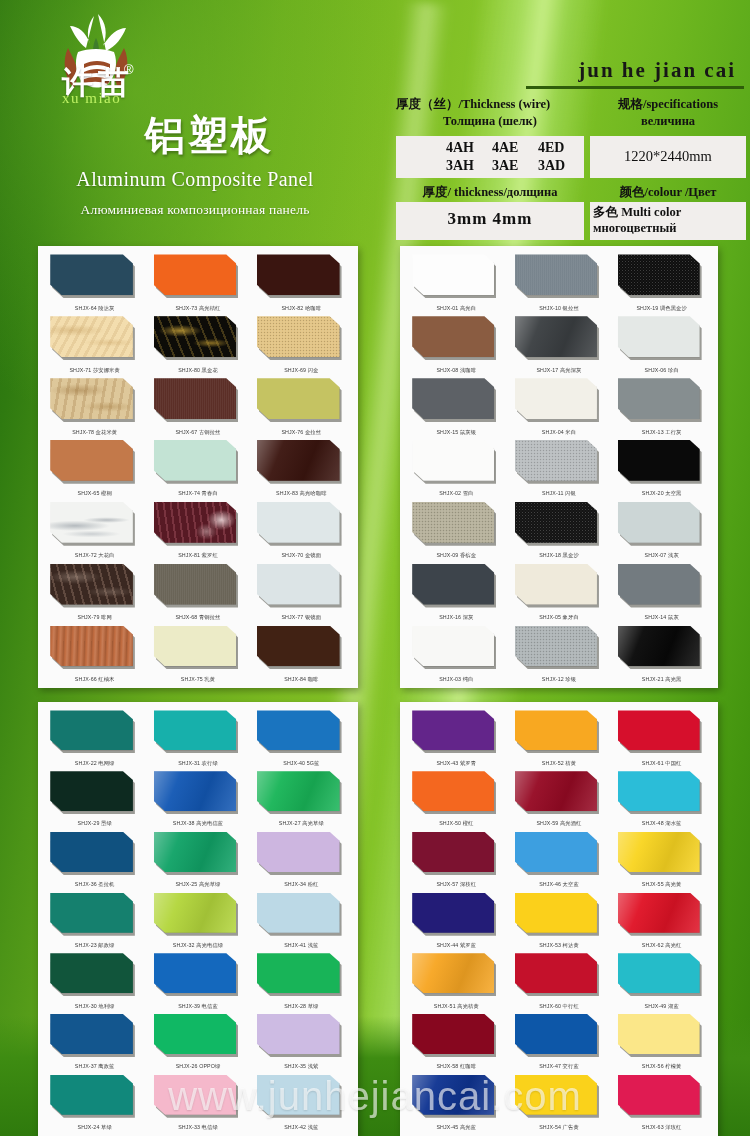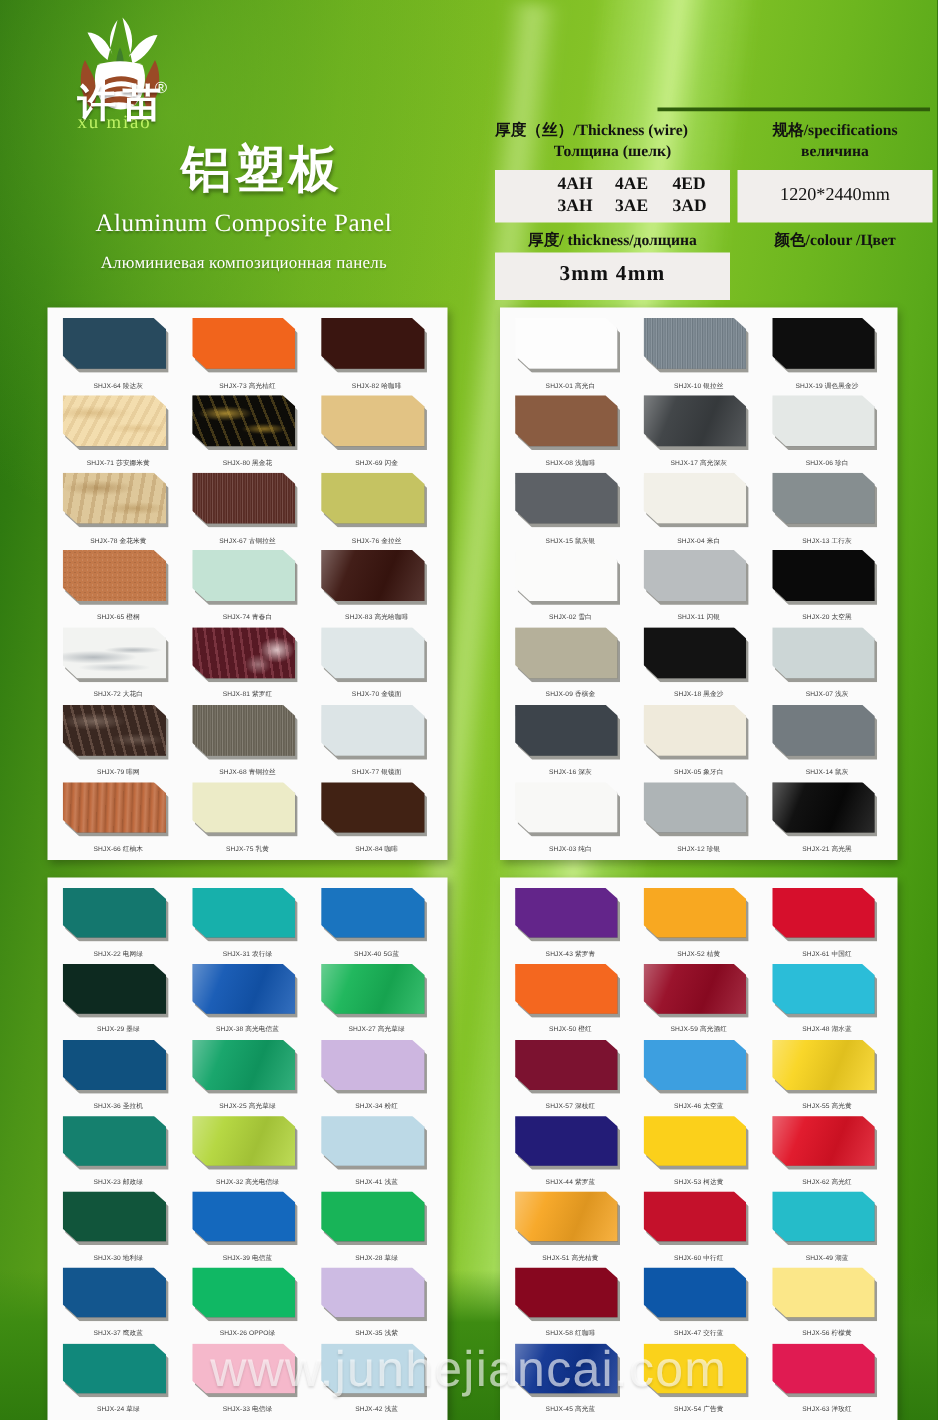--- a/index.html
+++ b/index.html
@@ -205,20 +205,21 @@
     <div class="logo-cn">许苗</div>
     <div class="logo-reg">®</div>
     <div class="logo-py">xu miao</div>
 
     <div class="title-cn">铝塑板</div>
     <div class="title-en">Aluminum Composite Panel</div>
     <div class="title-ru">Алюминиевая композиционная панель</div>
   </div>
 
   <div id="spec-block">
+    <div class="co-py">jun he jian cai</div>
     <div class="co-rule"></div>
 
     <div class="spec-hdr" style="left:200px; top:96px; width:156px; text-align:center;">
       <div>规格/specifications</div>
       <div>величина</div>
     </div>
     <div class="spec-hdr" style="left:6px; top:96px; width:188px; text-align:left;">
       <div>厚度（丝）/Thickness (wire)</div>
       <div style="text-align:center;">Толщина (шелк)</div>
     </div>
@@ -230,20 +231,24 @@
       <div>
         <span>3AH</span><span>3AE</span><span>3AD</span>
       </div>
     </div>
     <div class="spec-row spec-size" style="left:200px; top:136px; width:156px; height:42px;">1220*2440mm</div>
 
     <div class="spec-hdr" style="left:6px; top:184px; width:188px; text-align:center;">厚度/ thickness/долщина</div>
     <div class="spec-hdr" style="left:200px; top:184px; width:156px; text-align:center;">颜色/colour /Цвет</div>
 
     <div class="spec-row spec-thk" style="left:6px; top:202px; width:188px; height:38px;">3mm    4mm</div>
+    <div class="spec-row spec-col" style="left:200px; top:202px; width:156px; height:38px;">
+      <div>多色  Multi color</div>
+      <div>многоцветный</div>
+    </div>
   </div>
 </div>
 
 <div class="panel" id="panel-0" style="left:38px; top:246px; width:320px; height:442px;">
   <div class="panel-inner">
       <div class="cell">
         <div class="chip-edge"></div>
         <div class="chip" style="background: rgb(40, 74, 94);"></div>
         <div class="cap">SHJX-64  陵达灰</div>
       </div>

